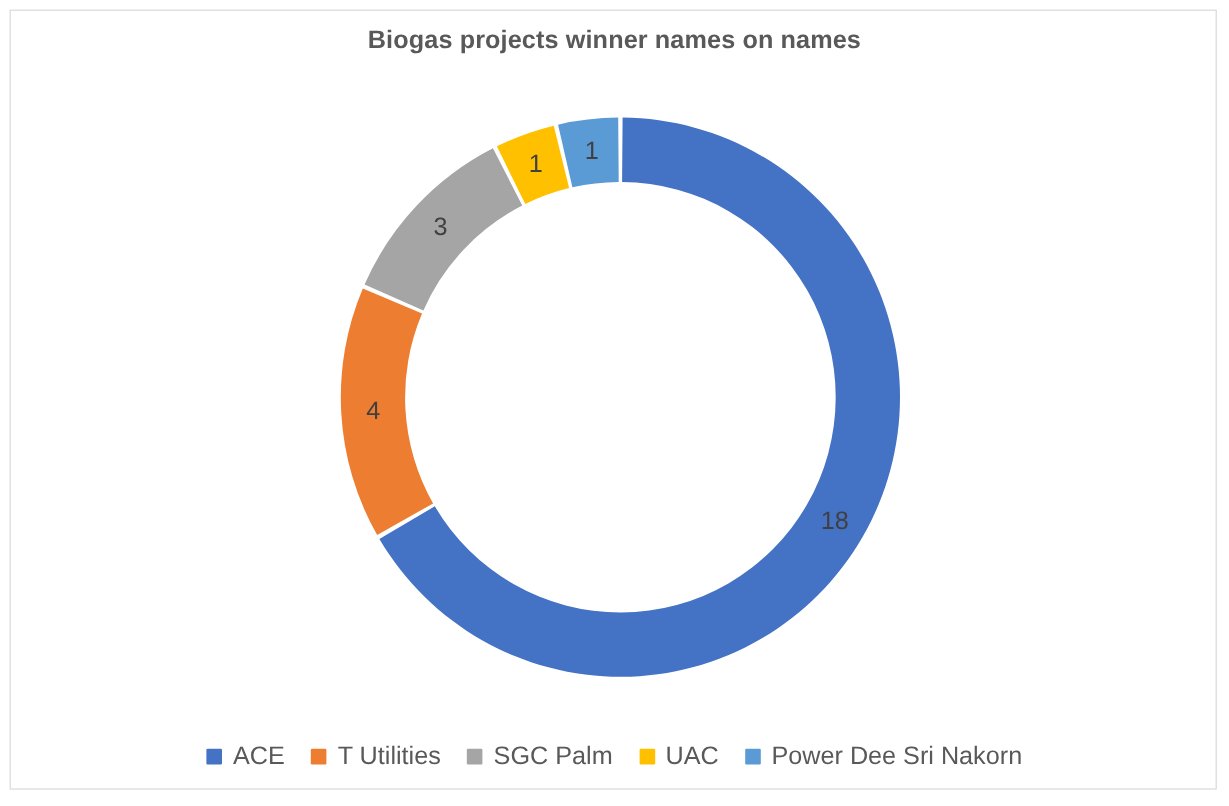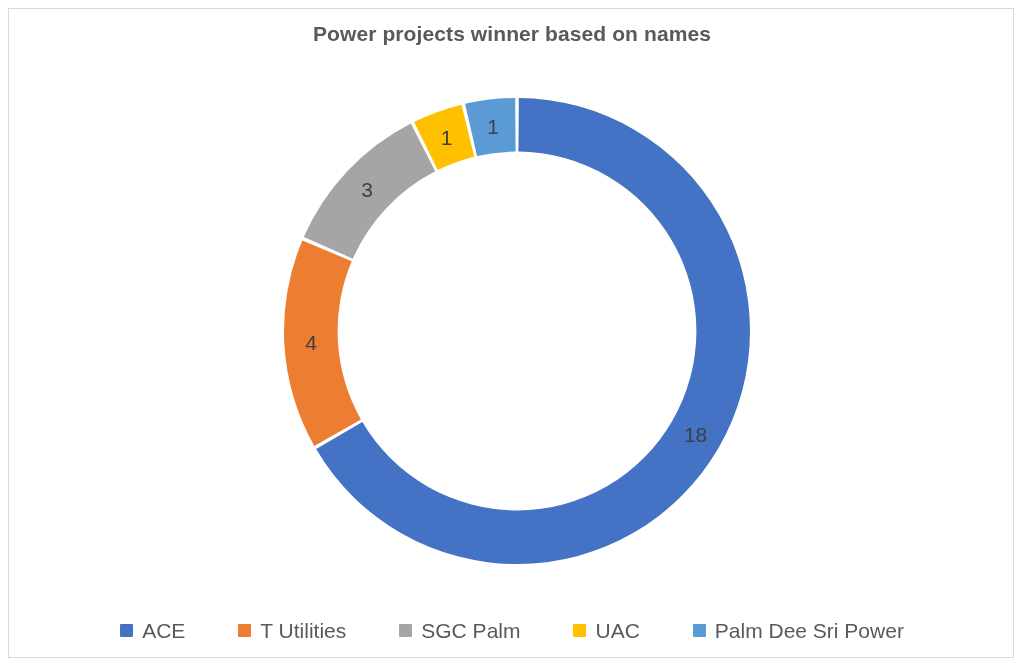--- a/index.html
+++ b/index.html
@@ -60,21 +60,21 @@
   }
   #legend {
     position: absolute;
     left: 0;
     top: 620px;
     width: 1024px;
     display: flex;
     flex-direction: row;
     align-items: center;
     justify-content: center;
-    gap: 53px;
+    gap: 22px;
   }
   .legend-item {
     display: flex;
     flex-direction: row;
     align-items: center;
     gap: 9px;
   }
   .legend-swatch {
     width: 13px;
     height: 13px;
@@ -88,21 +88,21 @@
     line-height: 1;
   }
 </style>
 </head>
 <body>
 
 <div id="screenshot">
 
   <div id="chart-frame"></div>
 
-  <div id="chart-title">Power projects winner based on names</div>
+  <div id="chart-title">Biogas projects winner names on names</div>
 
   <div id="plot-area">
     <svg id="donut-svg" viewBox="0 0 468 468">
       <g id="slices-group">
           <path d="M 235.82995890706974 1.007186268764002 A 233 233 0 1 1 33.13728386306872 352.081197767022 L 79.33570857456291 324.9225222806069 A 179.41 179.41 0 1 0 235.4090683584437 54.59553342694829 Z" fill="#4472C4"></path>
           <path d="M 31.307324955999036 348.9116159642141 A 233 233 0 0 1 19.337435948850157 143.39655859192771 L 68.70982568061461 164.23535011578434 A 179.41 179.41 0 0 0 77.92664021611927 322.48194429244484 Z" fill="#ED7D31"></path>
           <path d="M 20.787055340397018 140.0359631051269 A 233 233 0 0 1 127.79770519501426 26.611300746268 L 152.224233000161 74.31070157462636 A 179.41 179.41 0 0 0 69.8260326121057 161.64769159094772 Z" fill="#A5A5A5"></path>
           <path d="M 131.06832721463024 24.968732631681206 A 233 233 0 0 1 178.48752725674365 7.709555283637286 L 191.2553959876926 59.756357568400716 A 179.41 179.41 0 0 0 154.74261195526526 73.04592412639454 Z" fill="#FFC000"></path>
           <path d="M 182.04879151253576 6.865520150083739 A 233 233 0 0 1 232.17004109293012 1.007186268764002 L 232.59093164155618 54.59553342694829 A 179.41 179.41 0 0 0 193.99756946465254 59.10645051556449 Z" fill="#5B9BD5"></path>
         </g>
@@ -128,17 +128,17 @@
       <div class="legend-item">
         <span class="legend-swatch" style="background: rgb(165, 165, 165);"></span>
         <span class="legend-label">SGC Palm</span>
       </div>
       <div class="legend-item">
         <span class="legend-swatch" style="background: rgb(255, 192, 0);"></span>
         <span class="legend-label">UAC</span>
       </div>
       <div class="legend-item">
         <span class="legend-swatch" style="background: rgb(91, 155, 213);"></span>
-        <span class="legend-label">Palm Dee Sri Power</span>
+        <span class="legend-label">Power Dee Sri Nakorn</span>
       </div>
     </div>
 
 </div>
 
 </body></html>

